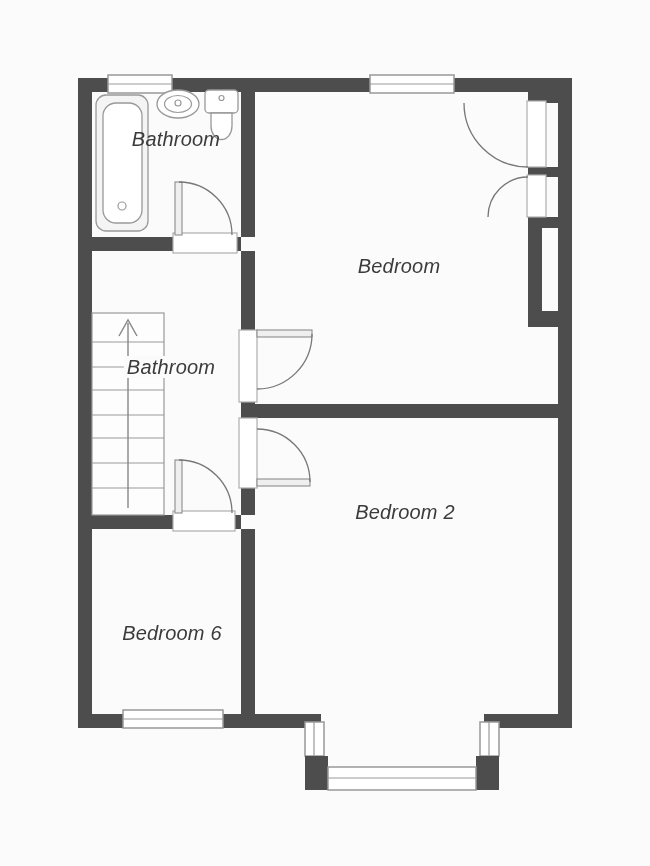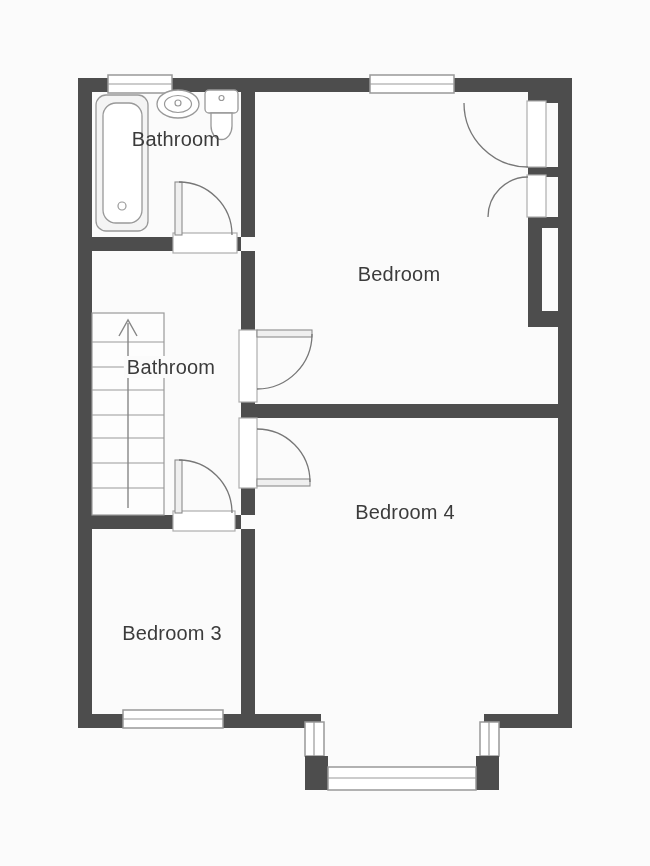--- a/index.html
+++ b/index.html
@@ -7,20 +7,21 @@
     --fixture-line:#999999;
     --door-arc:#777777;
     --text:#3b3b3b;
     --background:#fbfbfb;
   }
   html,body{margin:0;padding:0;background:var(--background);}
   .plan{
     position:relative;width:650px;height:840px;overflow:hidden;
     font-family:"Liberation Sans","DejaVu Sans",sans-serif;
     background:var(--background);
+    font-style:italic;
   }
   .plan svg{position:absolute;left:0;top:0;}
   .room-label{
     position:absolute;transform:translate(-50%,-50%);
     font-size:20px;font-weight:500;color:var(--text);
     white-space:nowrap;letter-spacing:.2px;line-height:1;
   }
   .room-label.on-stairs{background:var(--background);padding:1px 3px;}
   
   .wall{fill:var(--wall);stroke:none;}
@@ -161,17 +162,17 @@
       </g>
       <g>
         <rect class="fix" x="205" y="90" width="33" height="23" rx="4"></rect>
         <circle class="fixl" cx="221.5" cy="98" r="2.5"></circle>
         <path class="fix" d="M211,113 h21 v13 a10.5,13.5 0 0 1 -21,0 z"></path>
       </g>
     </g>
   </svg>
 
   <div class="room-label" style="left:176px;top:139px;">Bathroom</div>
-  <div class="room-label" style="left:399px;top:274px;">Bedroom</div>
+  <div class="room-label" style="left:399px;top:266px;">Bedroom</div>
   <div class="room-label on-stairs" style="left:171px;top:367px;">Bathroom</div>
-  <div class="room-label" style="left:405px;top:512px;">Bedroom 4</div>
-  <div class="room-label" style="left:172px;top:633px;">Bedroom 3</div>
+  <div class="room-label" style="left:405px;top:512px;">Bedroom 2</div>
+  <div class="room-label" style="left:172px;top:633px;">Bedroom 6</div>
 </div>
 
 </body></html>

